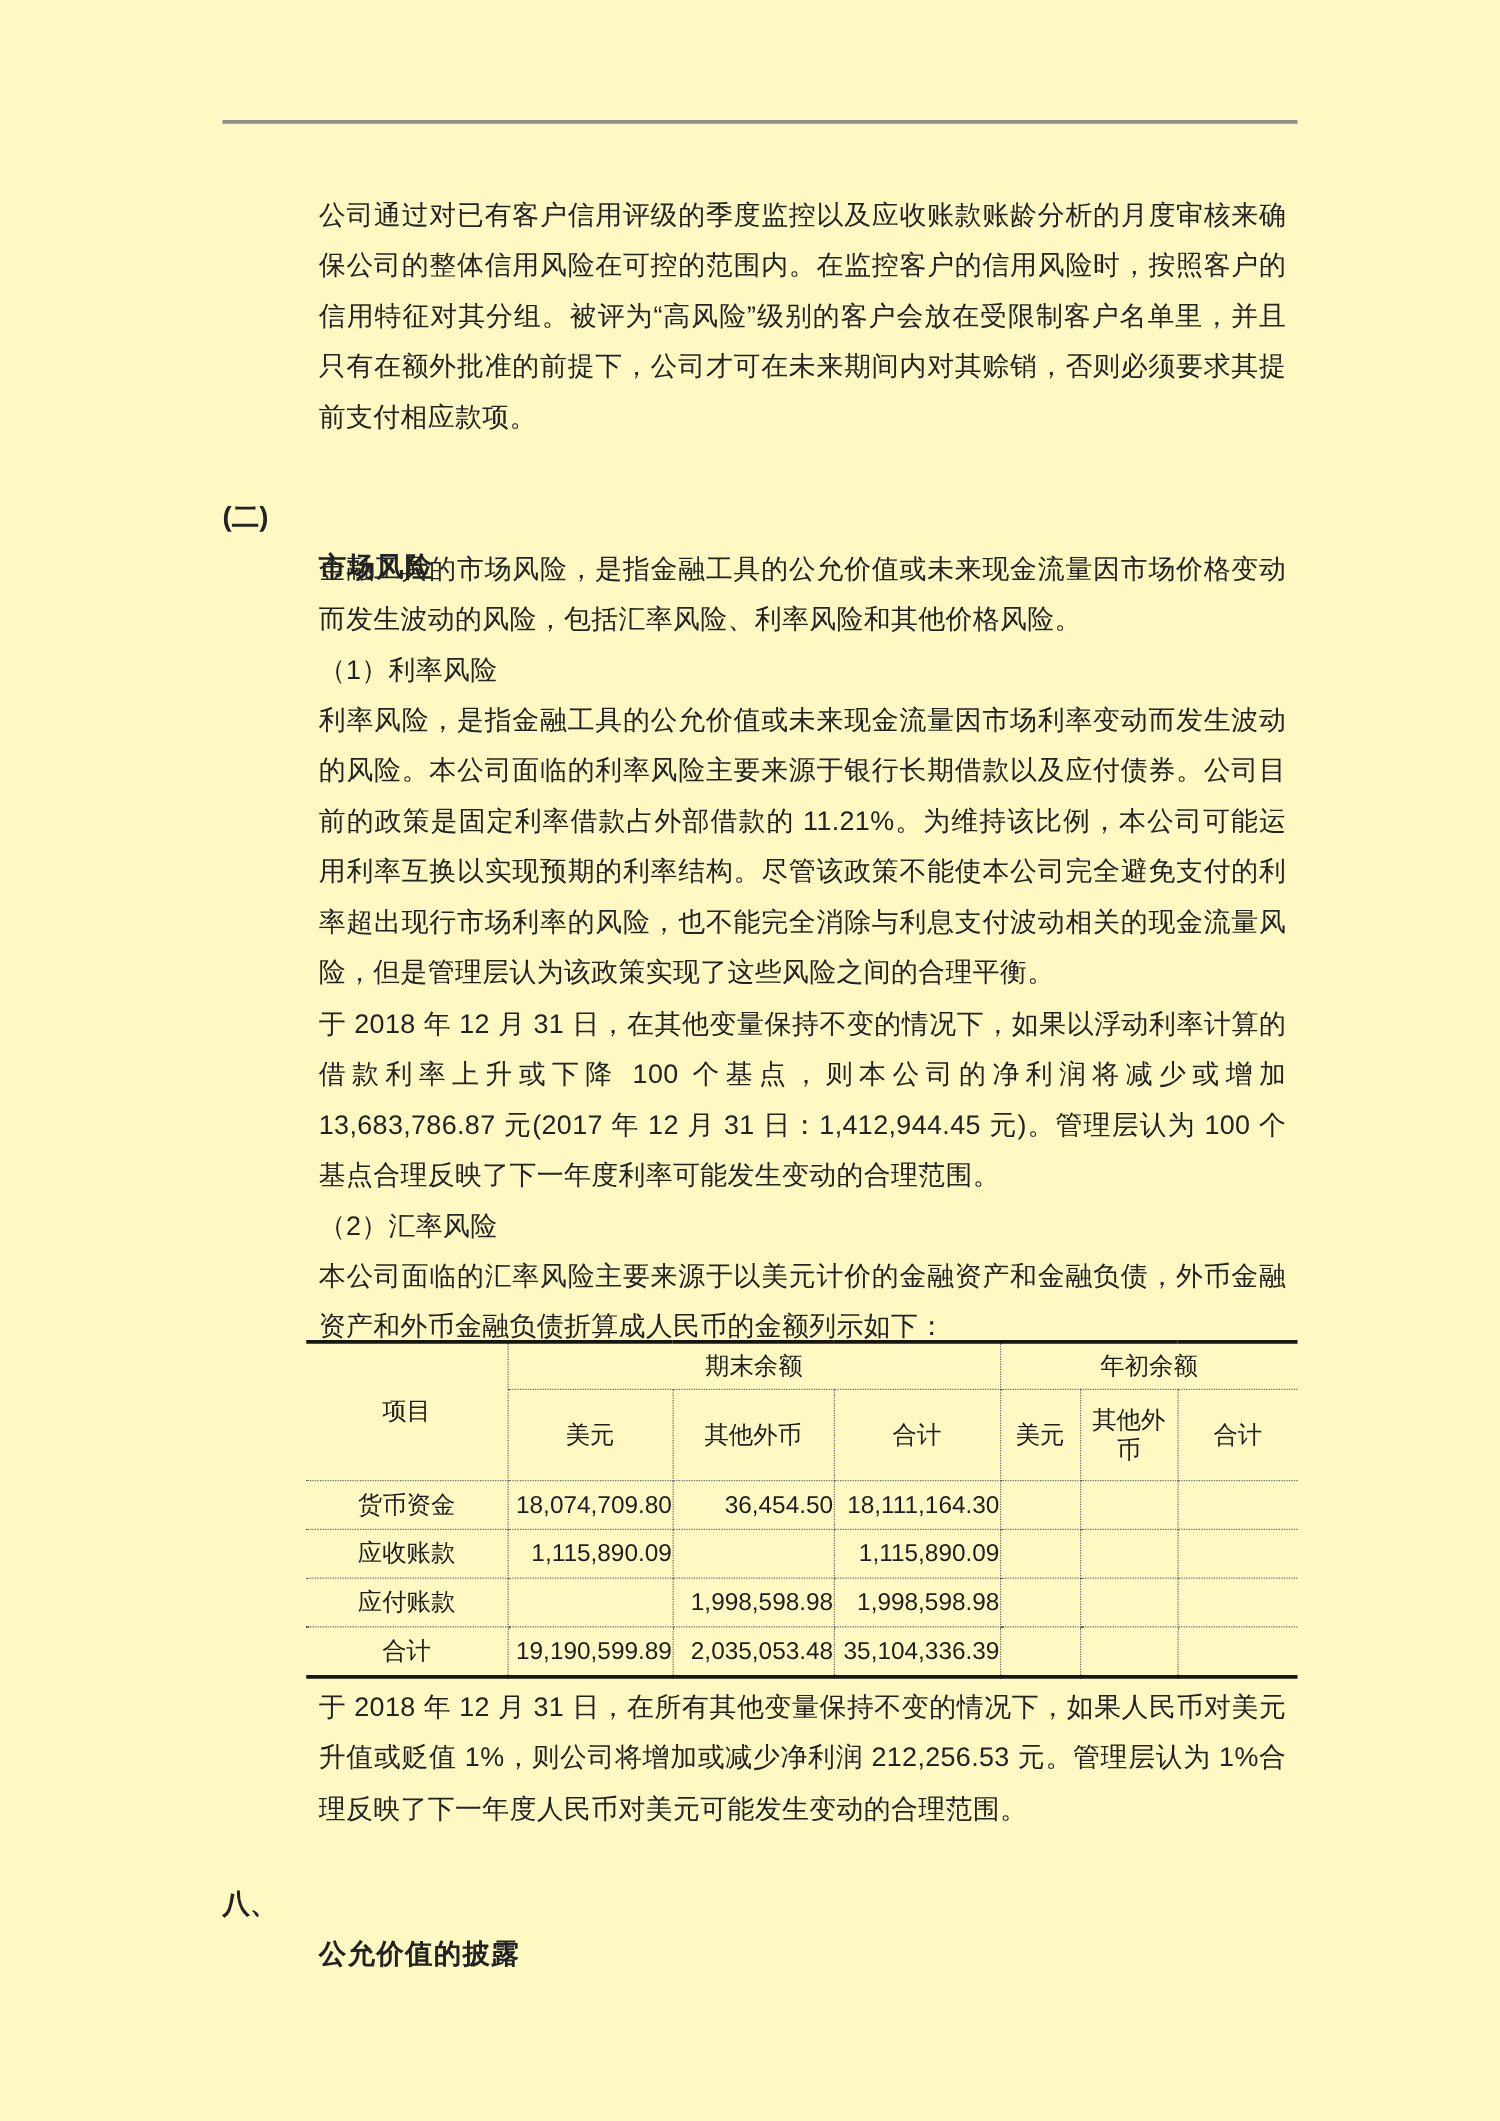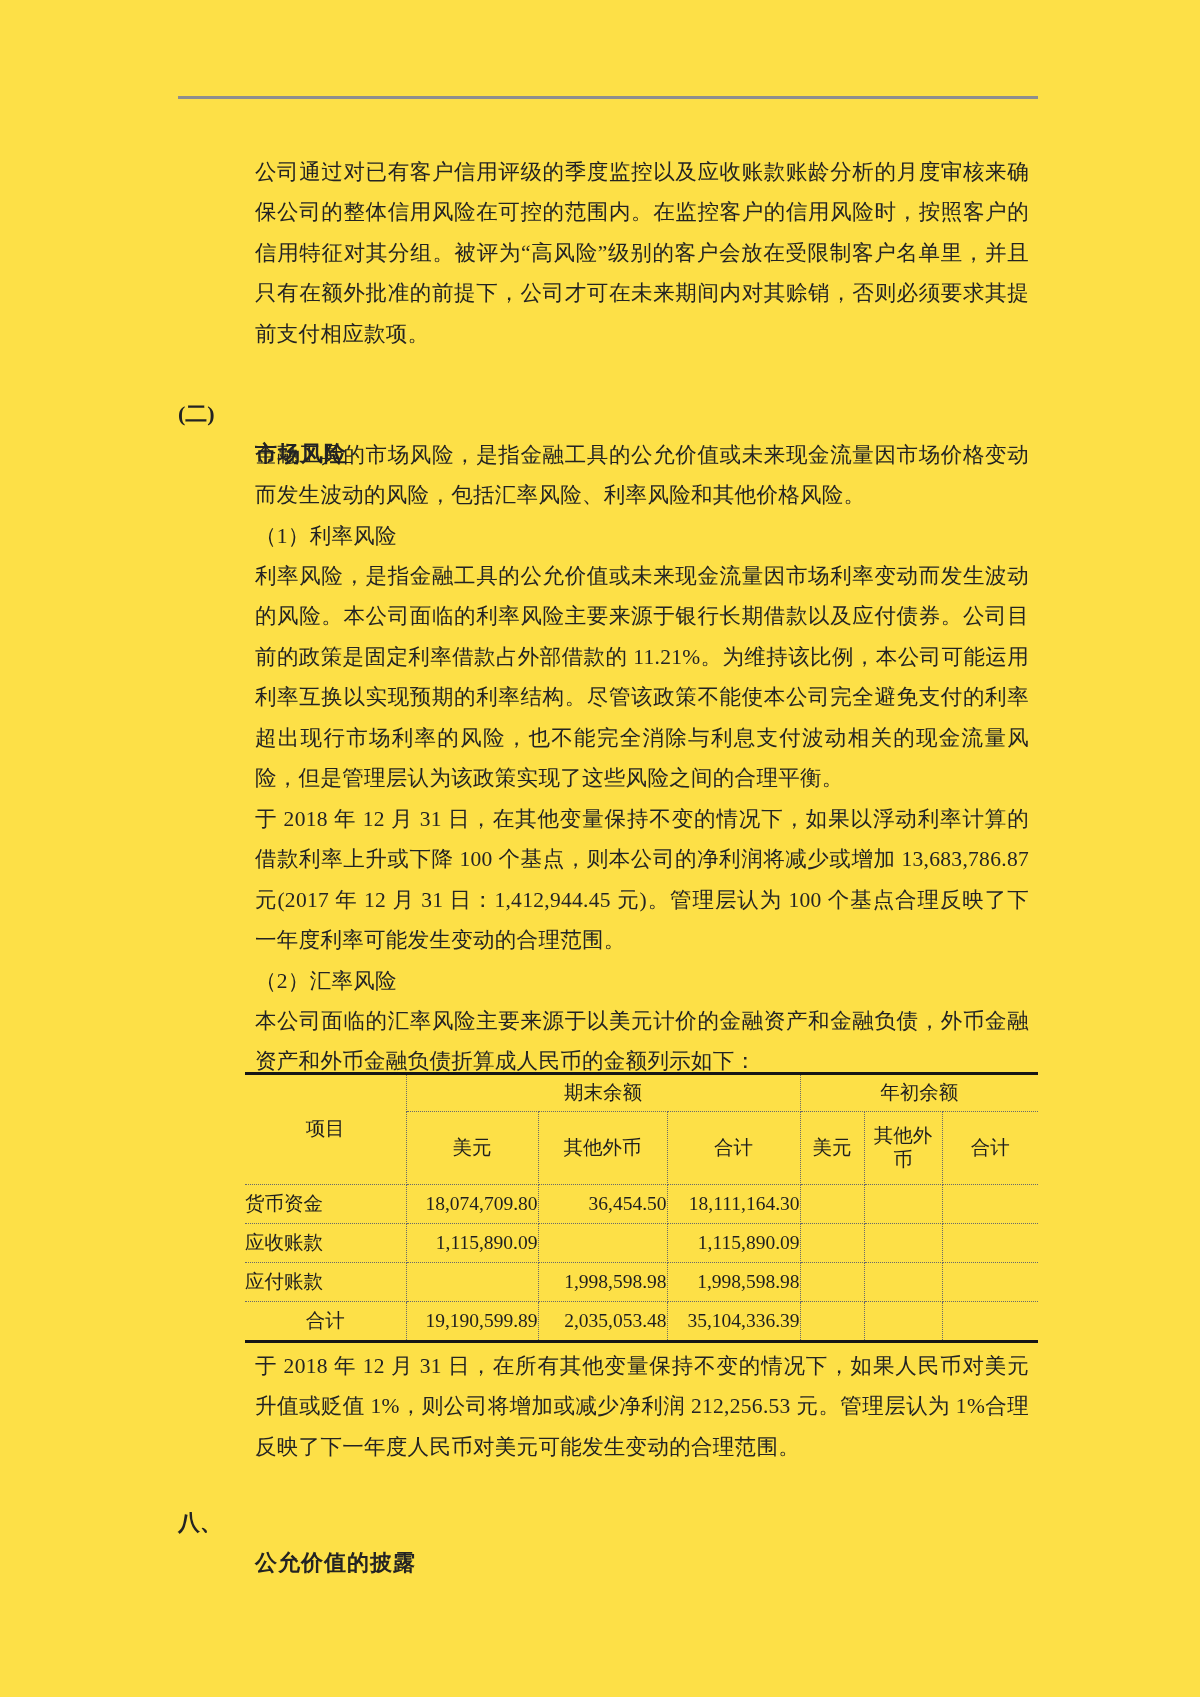--- a/index.html
+++ b/index.html
@@ -1,21 +1,21 @@
 <!DOCTYPE html>
 <html lang="zh"><head>
 <meta charset="utf-8">
 <style>
   html,body{margin:0;padding:0;background:#e8e8e8;}
   .page{
     position:relative;
     width:1200px;height:1697px;
     margin:0 auto;
-    background:#fde047;
-    font-family:Liberation Serif, serif;
+    background:#fef9c3;
+    font-family:Liberation Sans, sans-serif;
     color:#232323;
     overflow:hidden;
   }
   .rule{
     position:absolute;left:178px;top:96px;width:860px;height:3px;
     background:#8e8e8e;
   }
   .para{
     position:absolute;left:255px;width:774px;
     font-size:21.5px;line-height:40.4px;
@@ -49,21 +49,21 @@
     padding:0;
     vertical-align:middle;
     overflow:hidden;
     line-height:1.25;
   }
   table.fx td:first-child{border-left:none;}
   table.fx td:last-child{border-right:none;}
   tr.r-group td{height:36px;text-align:center;}
   tr.r-sub td{height:72px;text-align:center;}
   tr.r-body td{height:38px;}
-  td.lbl{text-align:left;padding-left:14px;}
+  td.lbl{text-align:center;padding-left:14px;}
   td.num{text-align:right;padding-right:10px;}
   td.total-lbl{text-align:center;}
   td.c-item{text-align:center;}
   
   .footer{
     position:absolute;left:0;top:1569px;width:1200px;
     text-align:center;font-size:19px;color:#4a4a4a;letter-spacing:1px;
   }
 </style>
 </head>

